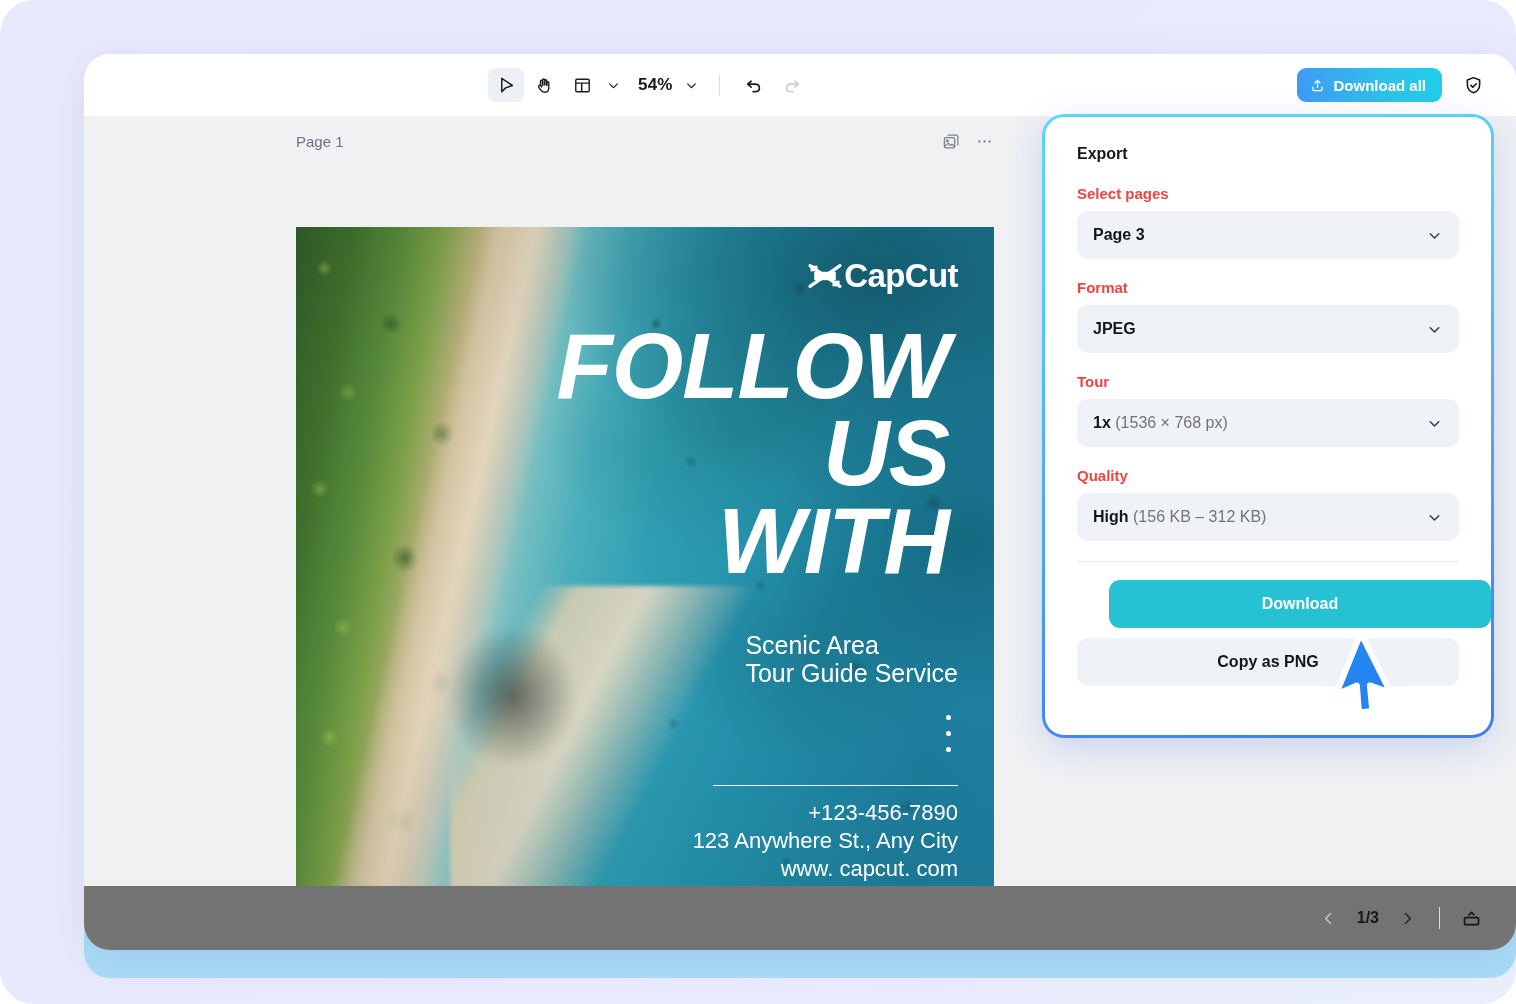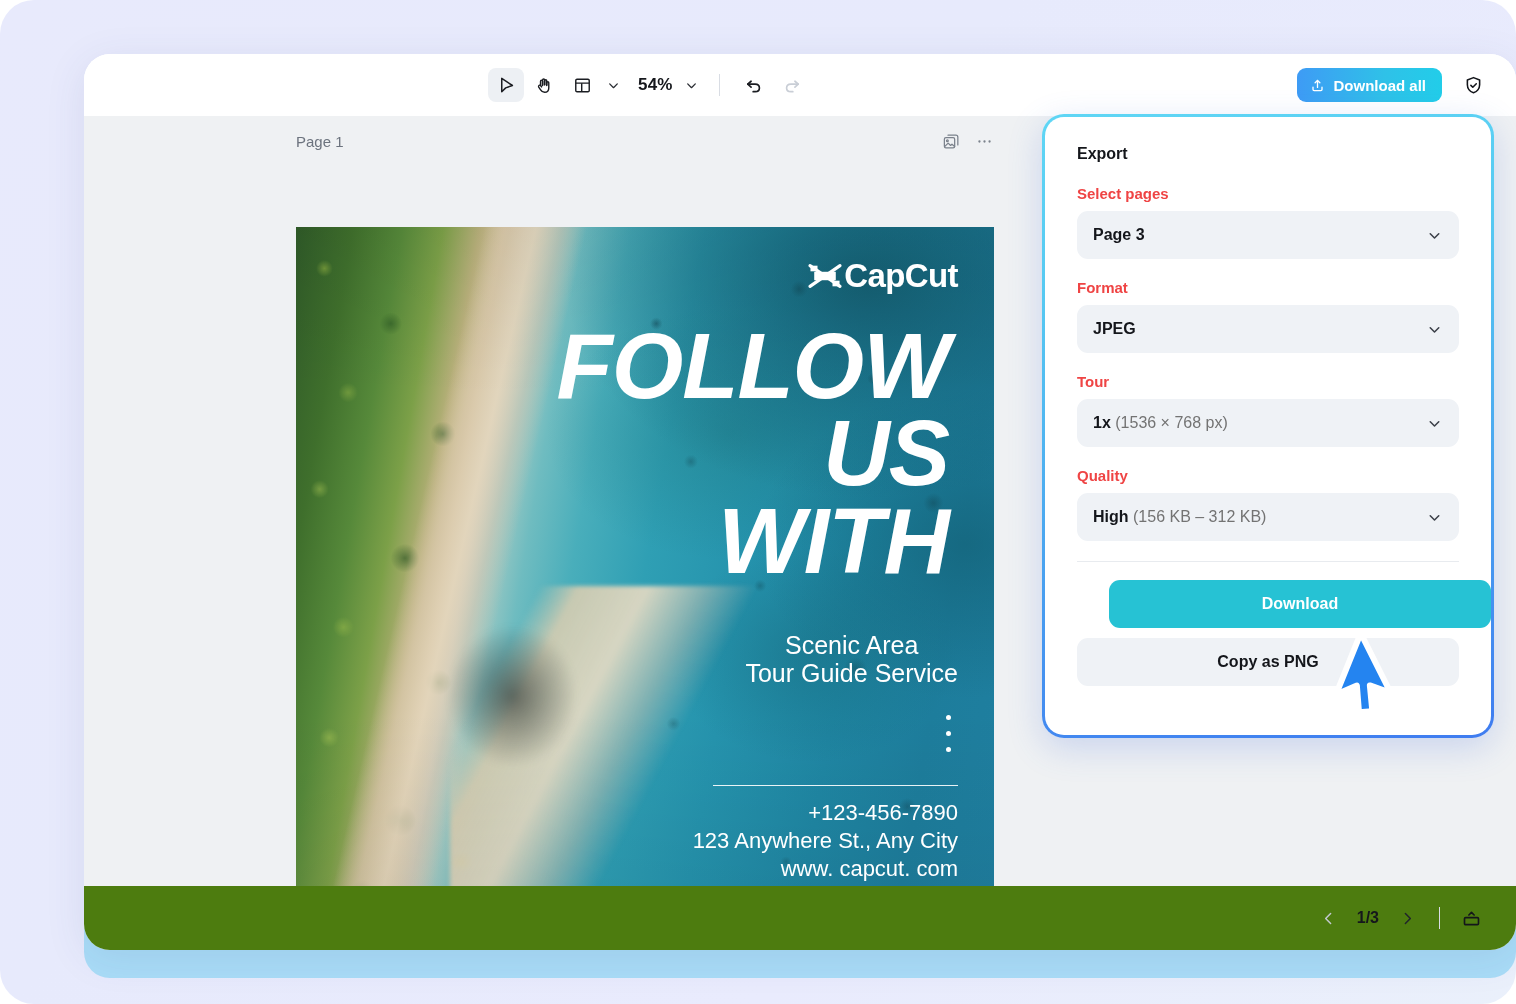--- a/index.html
+++ b/index.html
@@ -250,21 +250,21 @@
     font-size: 92px;
     font-weight: 700;
     font-style: italic;
     line-height: .95;
     letter-spacing: -1px;
   }
   #poster-heading div { white-space: nowrap; }
   #poster-sub {
     position: absolute;
     right: 36px; top: 404px;
-    text-align: center;
+    text-align: left;
     color: #ffffff;
     font-size: 25px;
     line-height: 1.12;
     font-weight: 400;
     margin-left: 7px;
   }
   #poster-dots {
     position: absolute;
     right: 43px; top: 488px;
     display: flex;
@@ -294,21 +294,21 @@
     font-size: 22px;
     line-height: 1.28;
     font-weight: 400;
   }
 
   
   #statusbar {
     position: absolute;
     left: 0; top: 832px;
     width: 1432px; height: 64px;
-    background: #4d7c0f;
+    background: #737373;
     display: flex;
     align-items: center;
     justify-content: flex-end;
     padding-right: 30px;
     box-sizing: border-box;
     gap: 0px;
   }
   .sb-chev {
     width: 32px; height: 32px;
     display: flex; align-items: center; justify-content: center;

